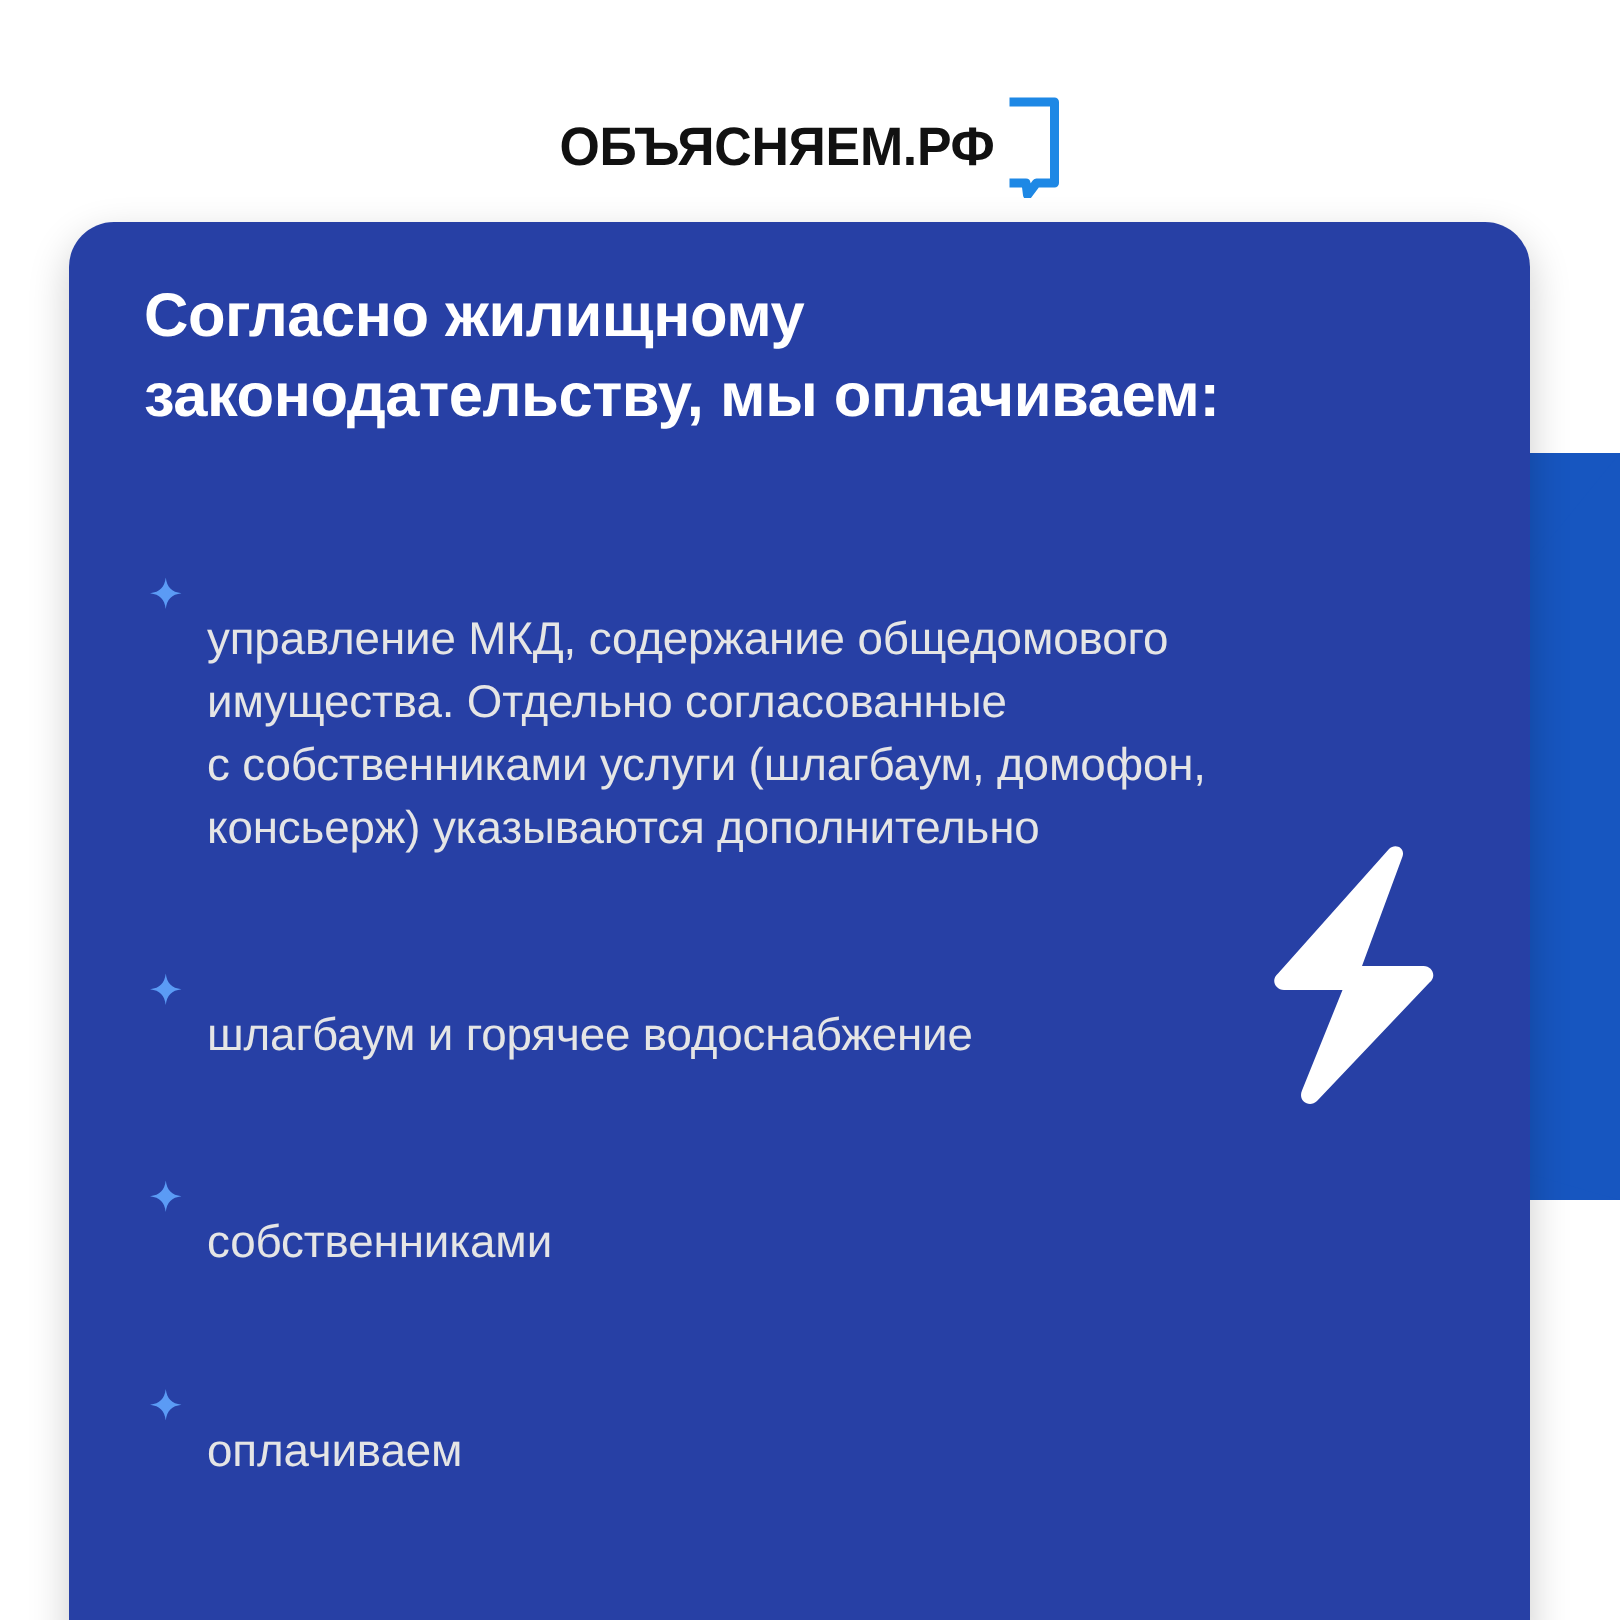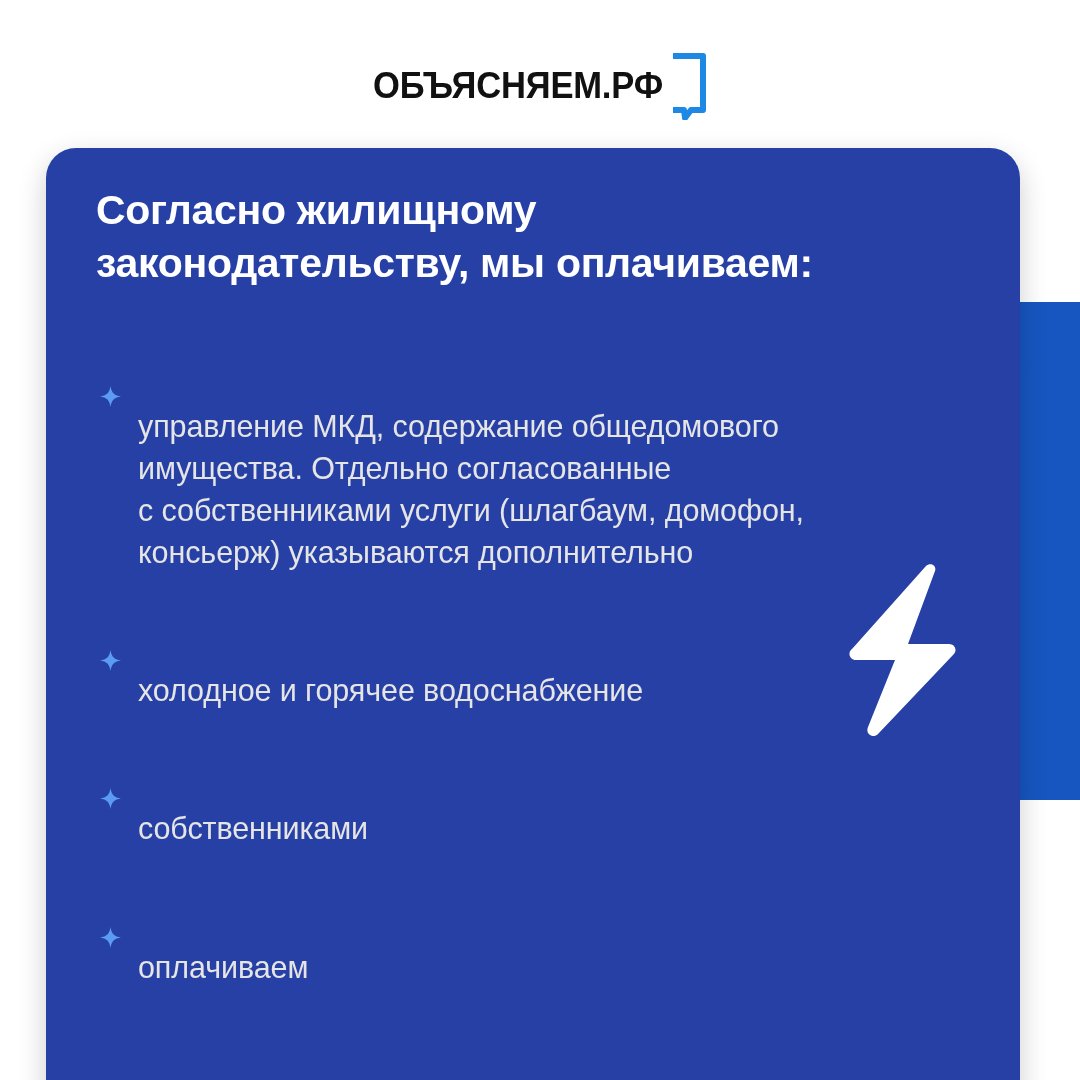--- a/index.html
+++ b/index.html
@@ -30,21 +30,21 @@
   .bg-svg { position: absolute; left: 0; top: 0; }
 
   
   .logo-bar {
     position: absolute;
     left: 0;
     top: 52px;
     width: 1080px;
     height: 80px;
     display: flex;
-    align-items: flex-start;
+    align-items: flex-end;
     justify-content: center;
   }
   .logo-group {
     display: flex;
     align-items: flex-start;
     gap: 26px;
   }
   .logo-unit {
     position: relative;
     display: flex;
@@ -202,21 +202,21 @@
 с собственниками услуги (шлагбаум, домофон,
 консьерж) указываются дополнительно</span>
         </li>
 
         <li class="bullet-item">
           <span class="sparkle">
             <svg width="21" height="21" viewBox="0 0 24 24">
               <path d="M12 0 C13 7.6 16.4 11 24 12 C16.4 13 13 16.4 12 24 C11 16.4 7.6 13 0 12 C7.6 11 11 7.6 12 0 Z" fill="#5B9BF5"></path>
             </svg>
           </span>
-          <span>холодное и горячее водоснабжение</span>
+          <span>шлагбаум и горячее водоснабжение</span>
         </li>
 
         <li class="bullet-item">
           <span class="sparkle">
             <svg width="21" height="21" viewBox="0 0 24 24">
               <path d="M12 0 C13 7.6 16.4 11 24 12 C16.4 13 13 16.4 12 24 C11 16.4 7.6 13 0 12 C7.6 11 11 7.6 12 0 Z" fill="#5B9BF5"></path>
             </svg>
           </span>
           <span>собственниками</span>
         </li>

